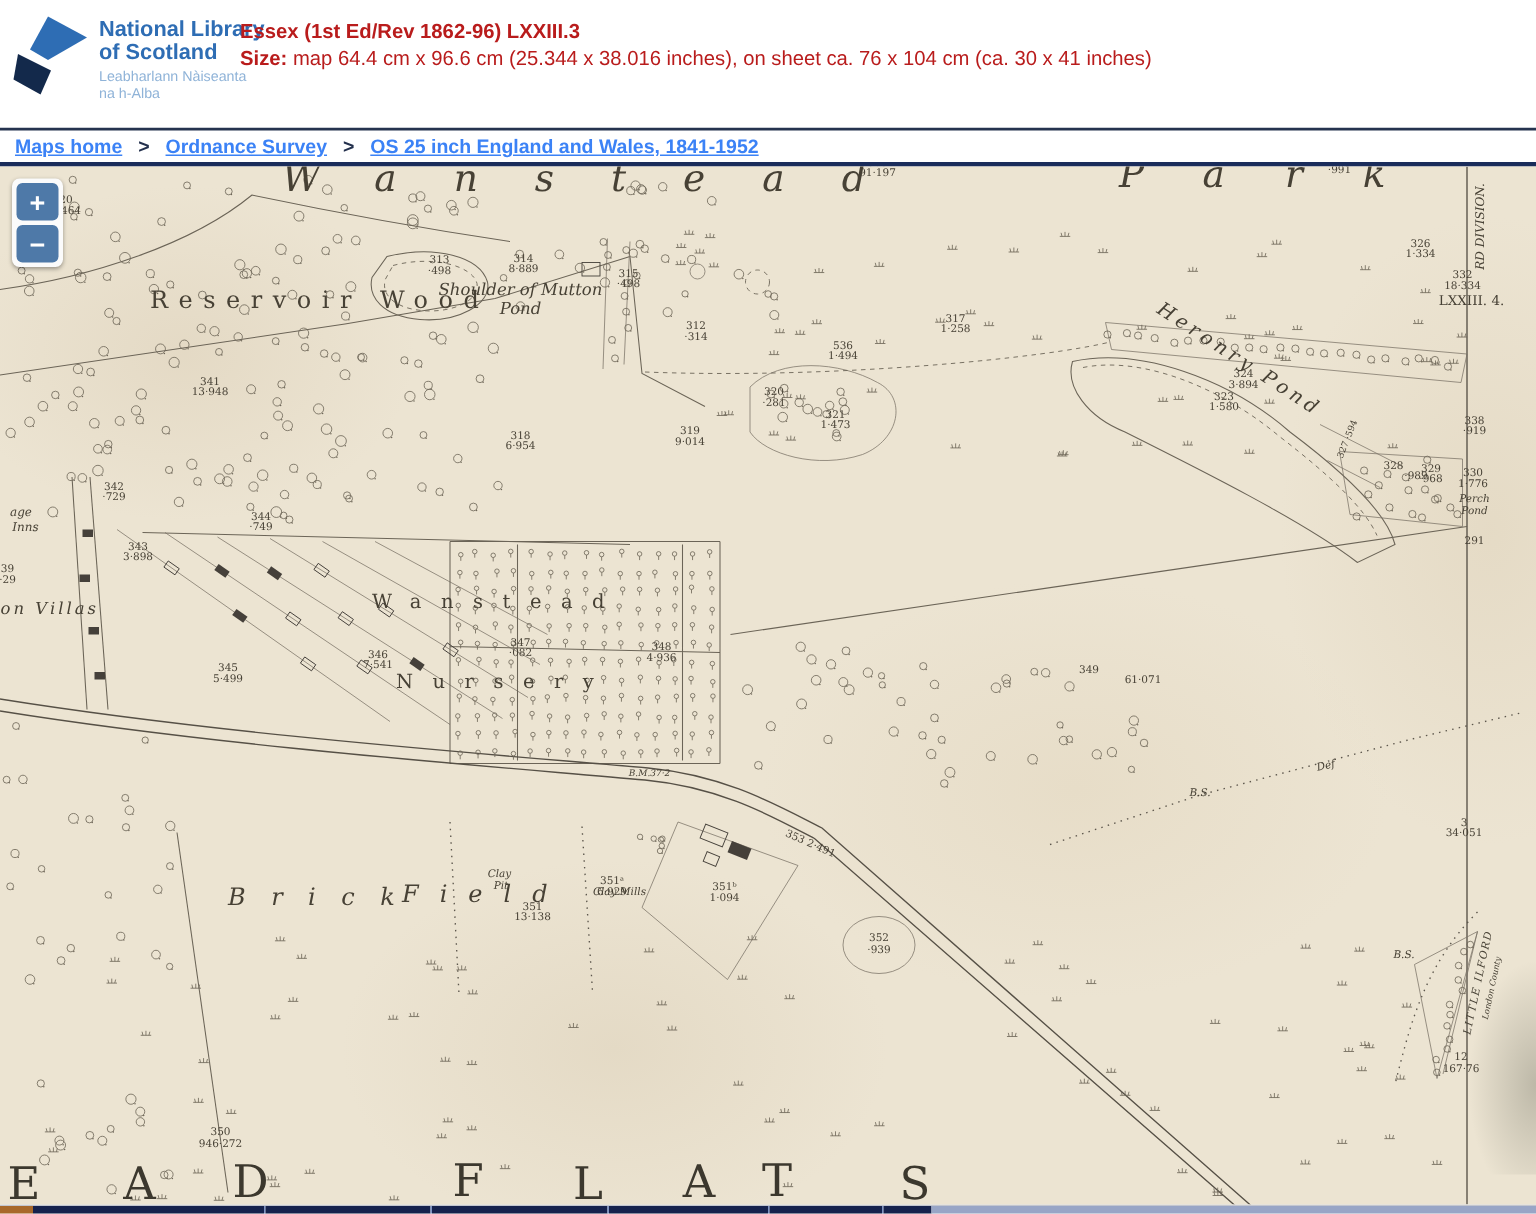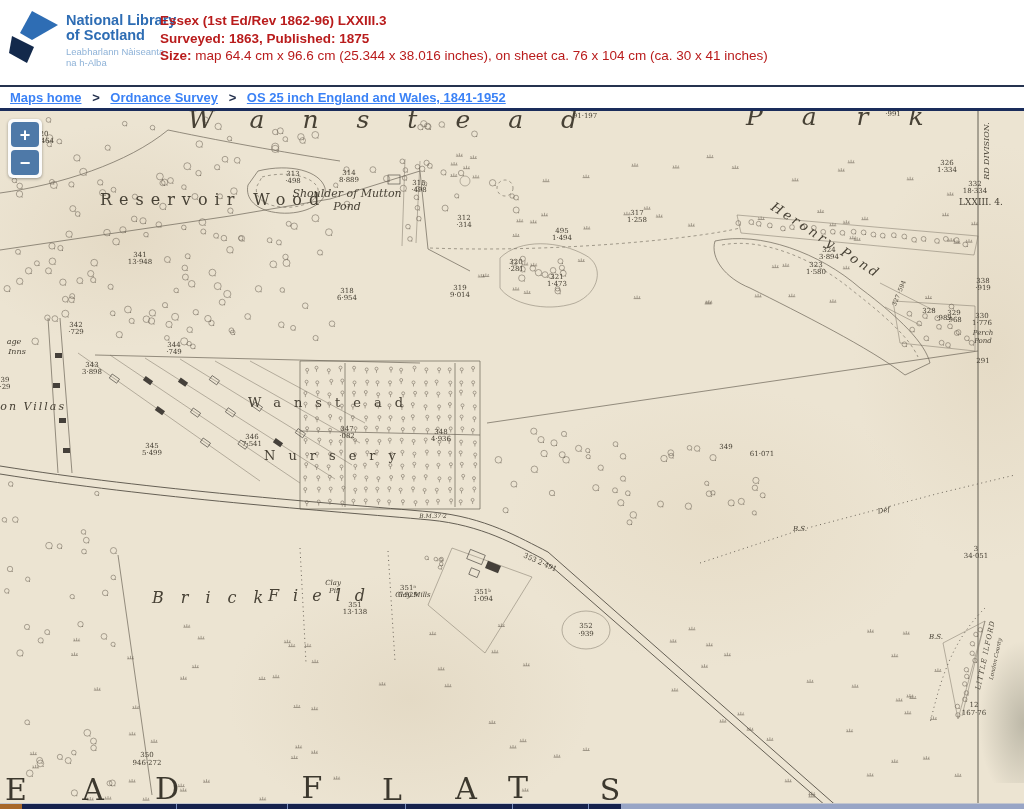--- a/index.html
+++ b/index.html
@@ -65,21 +65,20 @@
       <polygon points="24,2 50,16 24,31 12,24" fill="#2e6db4"></polygon>
       <polygon points="4,27 26,38 19,54 1,44" fill="#13294b"></polygon>
     </svg>
     <div class="logo-txt">
       <div class="logo-main"><span>National Library</span><br><span>of Scotland</span></div>
       <div class="logo-gaelic"><span>Leabharlann Nàiseanta</span><br><span>na h-Alba</span></div>
     </div>
   </div>
   <div class="titleblock">
     <div class="b">Essex (1st Ed/Rev 1862-96) LXXIII.3</div>
-    <div class="b">Surveyed: 1863, Published: 1875</div>
     <div><span class="b">Size:</span><span> map 64.4 cm x 96.6 cm (25.344 x 38.016 inches), on sheet ca. 76 x 104 cm (ca. 30 x 41 inches)</span></div>
   </div>
 </div>
 
 <div class="crumbwrap">
   <div class="crumb">
     <a>Maps home</a>
     <span class="sep">&gt;</span>
     <a>Ordnance Survey</a>
     <span class="sep">&gt;</span>
@@ -1326,21 +1325,21 @@
       <span class="ml it" style="left: 347px; top: 95px; font-size: 11px; transform: translate(-50%, -50%);">Pond</span>
       <span class="ml" style="left: 419px; top: 72px; font-size: 7px; transform: translate(-50%, -50%);">315</span>
       <span class="ml" style="left: 419px; top: 79px; font-size: 7px; transform: translate(-50%, -50%);">·498</span>
       <span class="ml" style="left: 464px; top: 107px; font-size: 7px; transform: translate(-50%, -50%);">312</span>
       <span class="ml" style="left: 464px; top: 114px; font-size: 7px; transform: translate(-50%, -50%);">·314</span>
       <span class="ml" style="left: 100px; top: 89px; font-size: 16px; letter-spacing: 7px; transform: translate(0px, -50%);">Reservoir Wood</span>
       <span class="ml" style="left: 140px; top: 144px; font-size: 7px; transform: translate(-50%, -50%);">341</span>
       <span class="ml" style="left: 140px; top: 151px; font-size: 7px; transform: translate(-50%, -50%);">13·948</span>
       <span class="ml" style="left: 347px; top: 180px; font-size: 7px; transform: translate(-50%, -50%);">318</span>
       <span class="ml" style="left: 347px; top: 187px; font-size: 7px; transform: translate(-50%, -50%);">6·954</span>
-      <span class="ml" style="left: 562px; top: 120px; font-size: 7px; transform: translate(-50%, -50%);">495</span>
+      <span class="ml" style="left: 562px; top: 120px; font-size: 7px; transform: translate(-50%, -50%);">536</span>
       <span class="ml" style="left: 562px; top: 127px; font-size: 7px; transform: translate(-50%, -50%);">1·494</span>
       <span class="ml" style="left: 637px; top: 102px; font-size: 7px; transform: translate(-50%, -50%);">317</span>
       <span class="ml" style="left: 637px; top: 109px; font-size: 7px; transform: translate(-50%, -50%);">1·258</span>
       <span class="ml" style="left: 516px; top: 151px; font-size: 7px; transform: translate(-50%, -50%);">320</span>
       <span class="ml" style="left: 516px; top: 158px; font-size: 7px; transform: translate(-50%, -50%);">·281</span>
       <span class="ml" style="left: 557px; top: 166px; font-size: 7px; transform: translate(-50%, -50%);">321</span>
       <span class="ml" style="left: 557px; top: 173px; font-size: 7px; transform: translate(-50%, -50%);">1·473</span>
       <span class="ml" style="left: 460px; top: 177px; font-size: 7px; transform: translate(-50%, -50%);">319</span>
       <span class="ml" style="left: 460px; top: 184px; font-size: 7px; transform: translate(-50%, -50%);">9·014</span>
       <span class="ml it" style="left: 826px; top: 129px; font-size: 13px; letter-spacing: 3px; transform: translate(-50%, -50%) rotate(33deg);">Heronry Pond</span>

